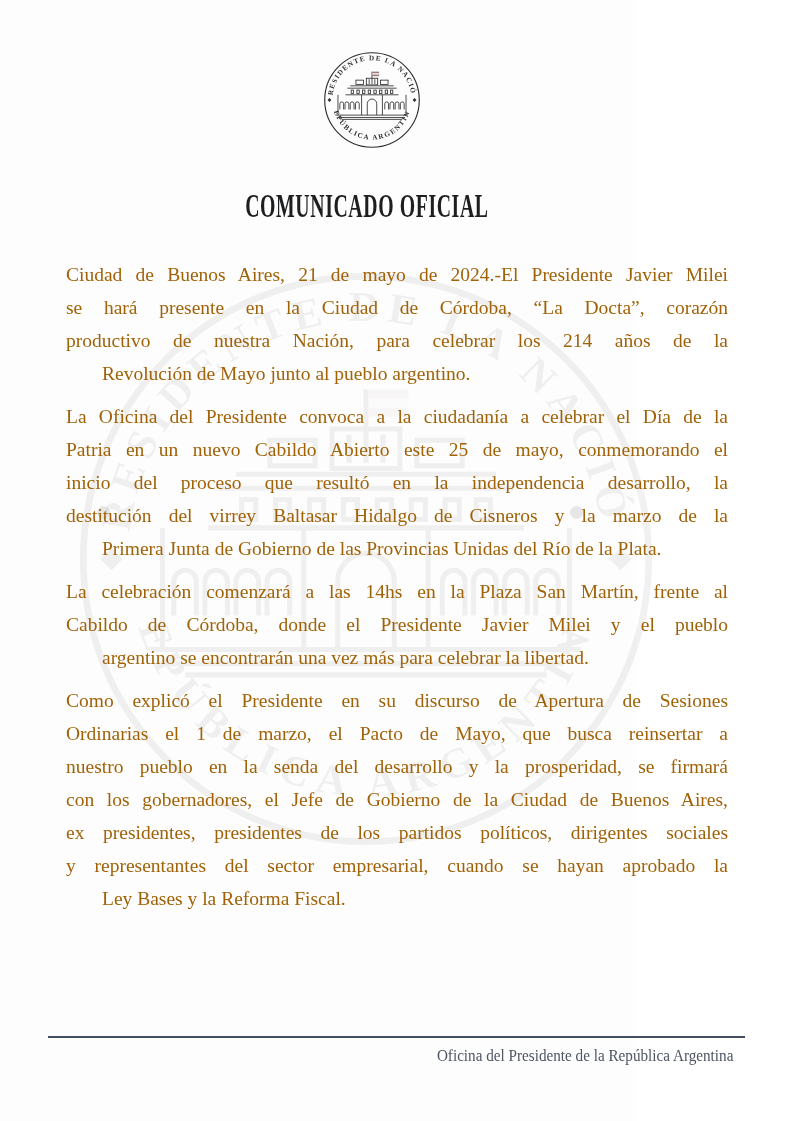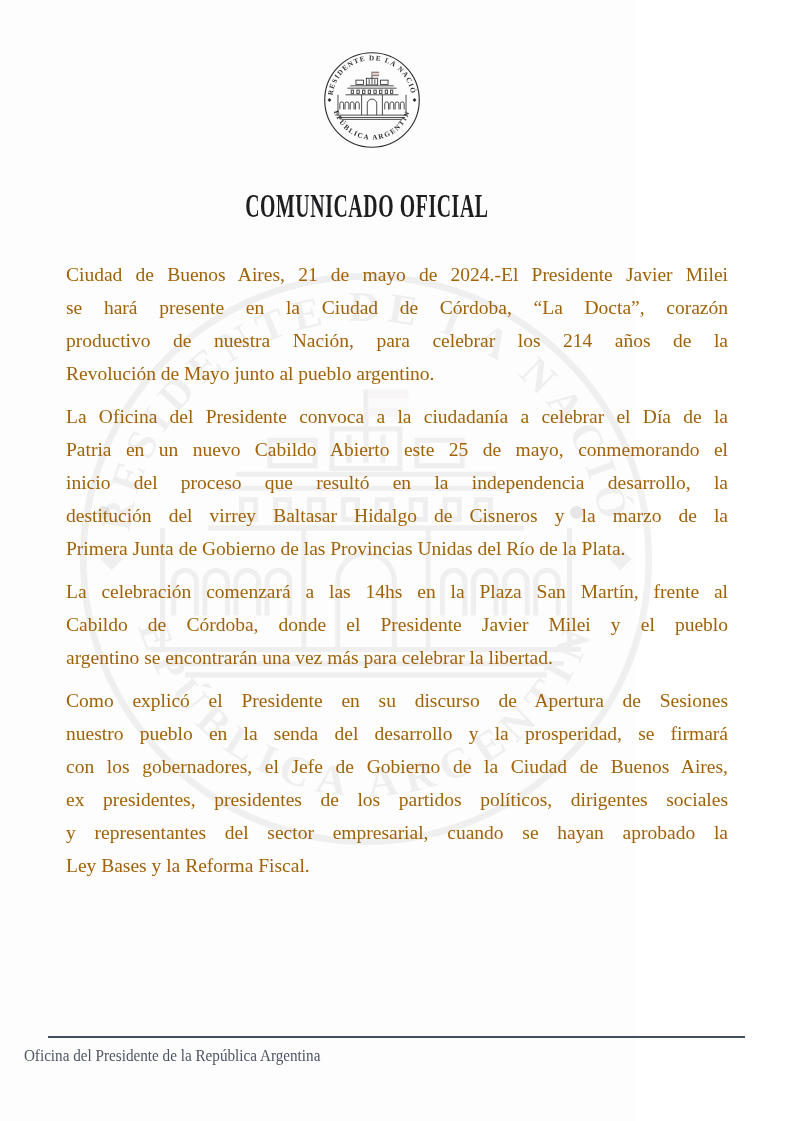--- a/index.html
+++ b/index.html
@@ -62,32 +62,33 @@
   }
   .paragraph{margin:0 0 10px 0;}
   .paragraph:last-child{margin-bottom:0;}
   .line{
     text-align:justify;
     text-align-last:justify;
     white-space:normal;
   }
   .line.para-end{
     text-align-last:left;
+    margin-left:36px;
   }
   
   .footer-rule{
     position:absolute;
     left:48px;top:1036px;
     width:697px;height:2px;
     background:#454e60;
   }
   .footer-row{
     position:absolute;
-    top:1046px;left:11px;width:742px;
-    text-align:left;
+    top:1046px;left:4px;width:742px;
+    text-align:right;
     white-space:nowrap;
   }
   .footer-text{
     display:inline-block;
     font-size:16.5px;
     color:#4d5462;
     transform:scaleX(0.92);
     transform-origin:center;
   }
 </style>
@@ -198,20 +199,21 @@
     </div>
 
     <div class="paragraph">
       <div class="line">La celebración comenzará a las 14hs en la Plaza San Martín, frente al</div>
       <div class="line">Cabildo de Córdoba, donde el Presidente Javier Milei y el pueblo</div>
       <div class="line para-end">argentino se encontrarán una vez más para celebrar la libertad.</div>
     </div>
 
     <div class="paragraph">
       <div class="line">Como explicó el Presidente en su discurso de Apertura de Sesiones</div>
+      <div class="line">Ordinarias el 1 de marzo, el Pacto de Mayo, que busca reinsertar a</div>
       <div class="line">nuestro pueblo en la senda del desarrollo y la prosperidad, se firmará</div>
       <div class="line">con los gobernadores, el Jefe de Gobierno de la Ciudad de Buenos Aires,</div>
       <div class="line">ex presidentes, presidentes de los partidos políticos, dirigentes sociales</div>
       <div class="line">y representantes del sector empresarial, cuando se hayan aprobado la</div>
       <div class="line para-end">Ley Bases y la Reforma Fiscal.</div>
     </div>
 
   </div>
 
   <div class="footer-rule"></div>

